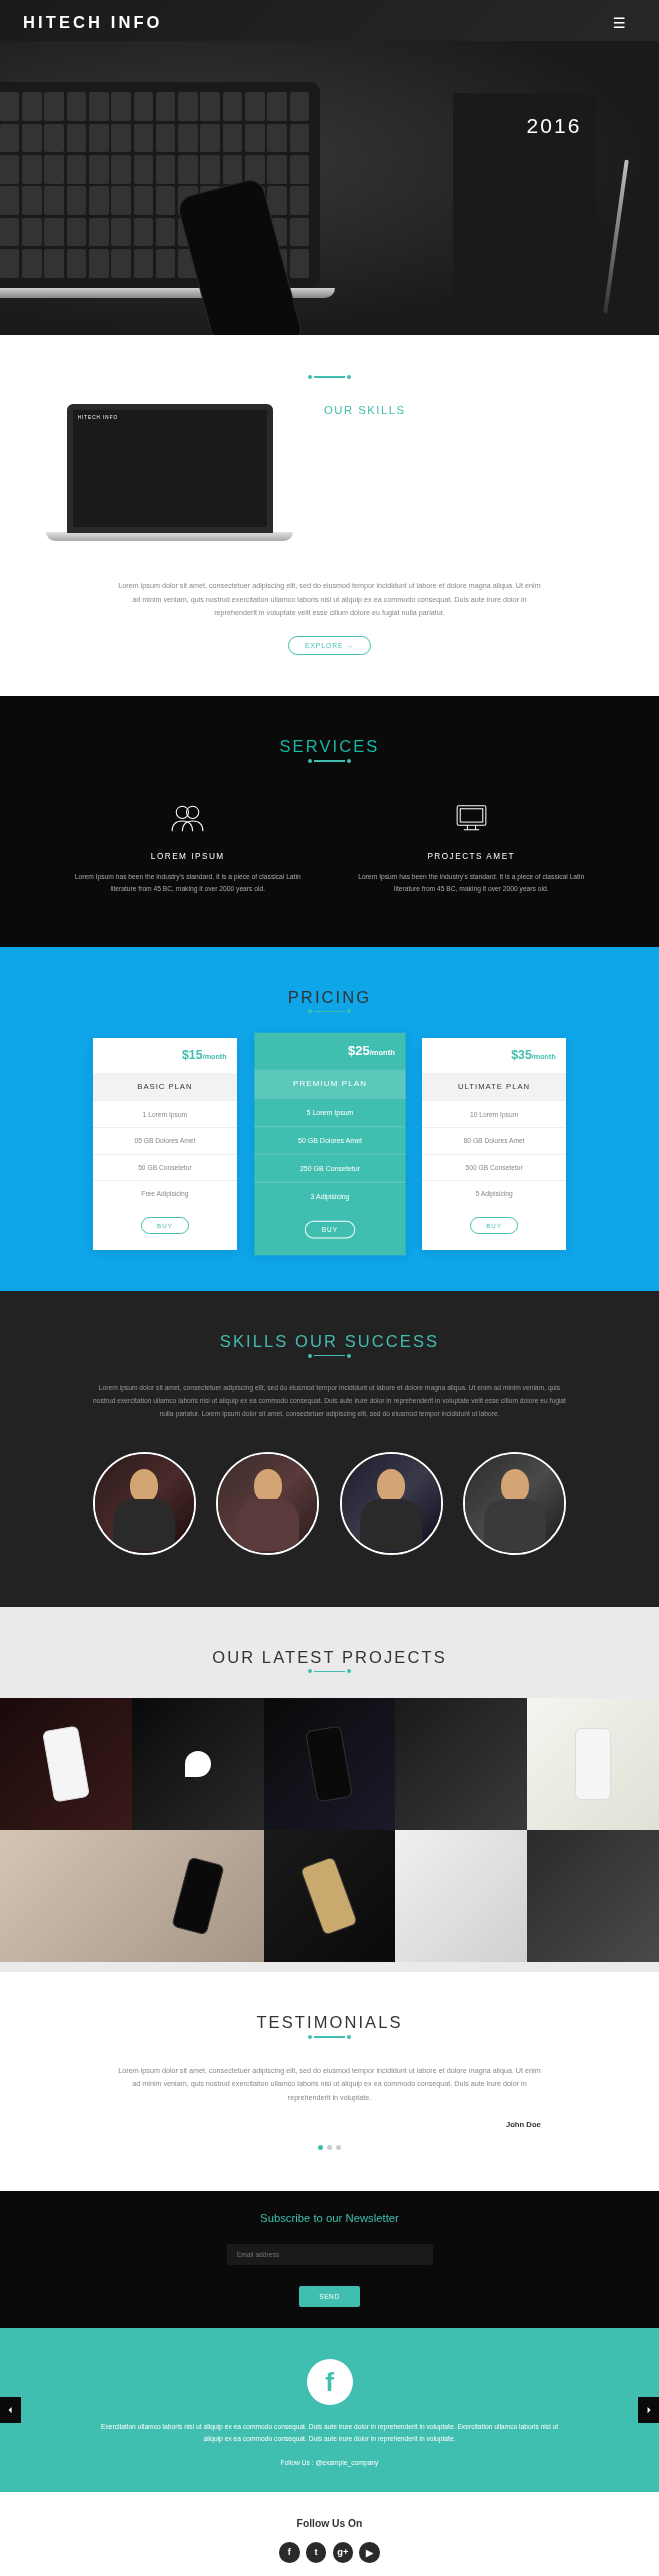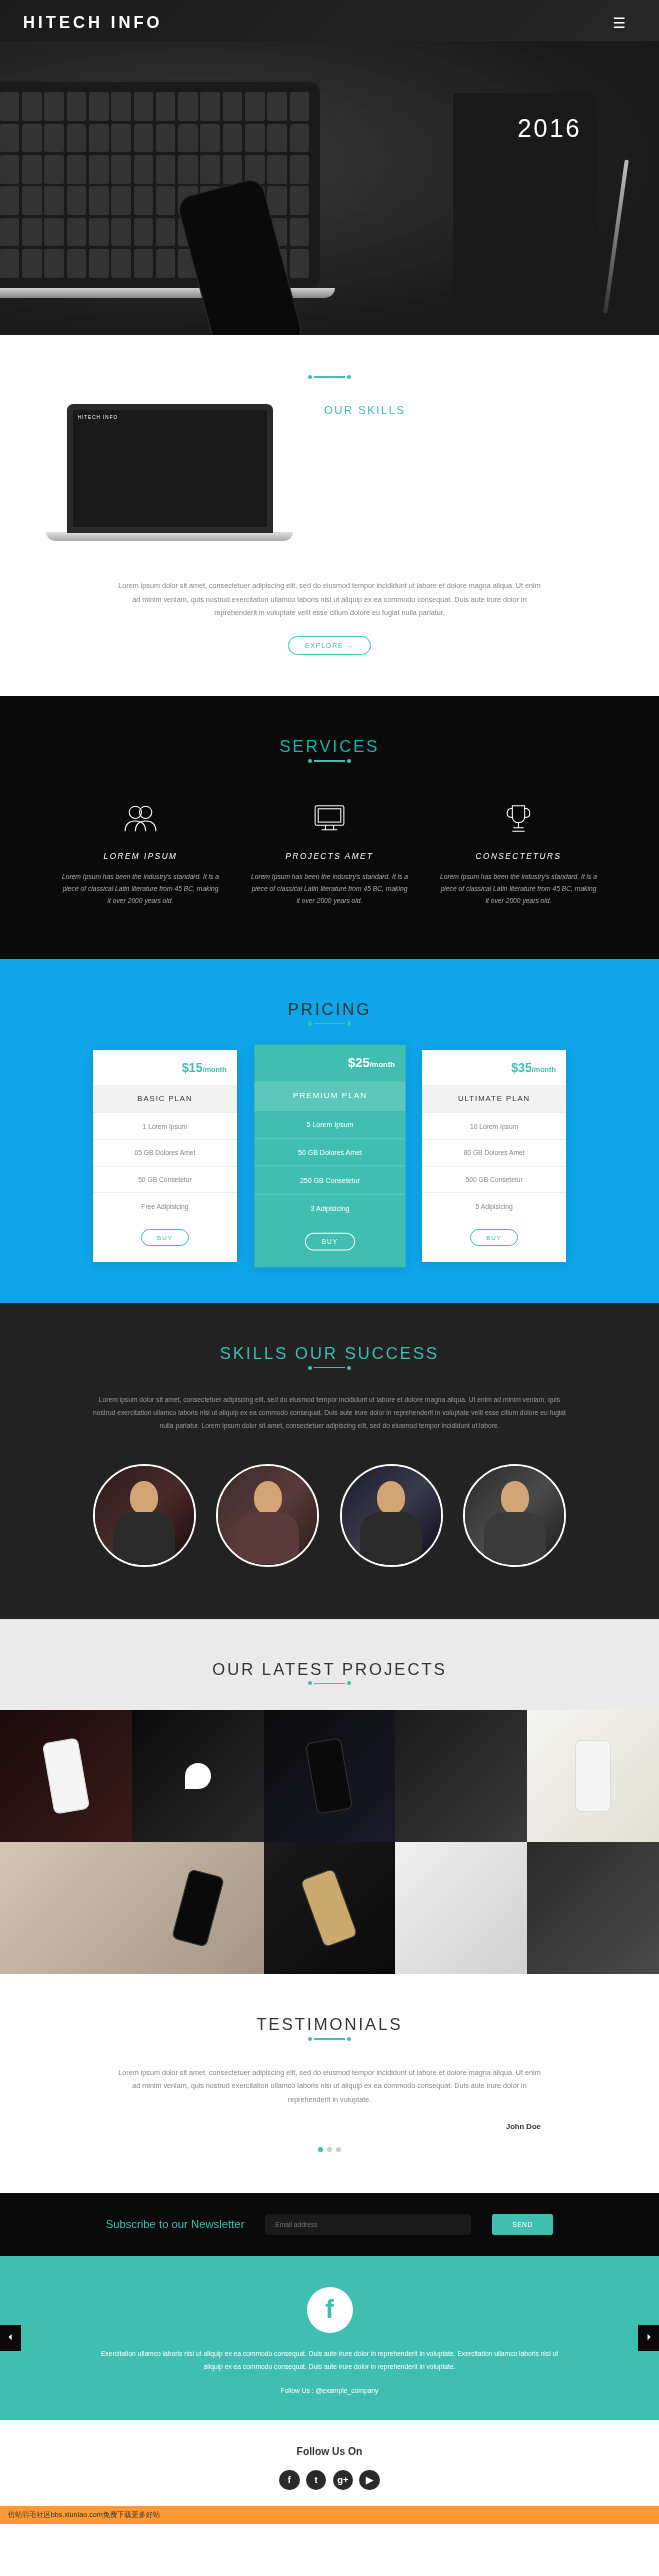--- a/index.html
+++ b/index.html
@@ -8,21 +8,21 @@
 .header-top { display: flex; align-items: center; padding: 13px 23px; }
 .logo { color: #fff; font-size: 16.5px; font-weight: 800; letter-spacing: 3.1px; font-family: "Arial Black", sans-serif; }
 .menu-icon { color: #fff; font-size: 14.4px; margin-left: auto; margin-right: 10.3px; }
 .hero-bg { position: absolute; top: 41px; left: 0; right: 0; bottom: 0; background: radial-gradient(ellipse at 30% 40%, #3a3a3a 0%, #1a1a1a 70%); overflow: hidden; }
 .laptop-hero { position: absolute; left: -26px; top: 41px; width: 361px; height: 216px; }
 .laptop-base { position: absolute; bottom: 0; left: 0; width: 361px; height: 10.3px; background: linear-gradient(180deg, #d0d0d0, #888); border-radius: 0 0 15.5px 15.5px; }
 .laptop-keys { position: absolute; top: 0; left: 15.5px; width: 330px; height: 206px; background: #1a1a1a; border-radius: 10.3px; display: grid; grid-template-columns: repeat(14, 1fr); grid-template-rows: repeat(6, 1fr); gap: 2.6px; padding: 10.3px; }
 .key { background: #333; border-radius: 2.1px; }
 .phone-hero { position: absolute; left: 196px; top: 144px; width: 88px; height: 170px; background: #0a0a0a; border-radius: 15.5px; transform: rotate(-15deg); border: 1.5px solid #2a2a2a; }
 .notebook { position: absolute; right: 62px; top: 52px; width: 144px; height: 206px; background: #1a1a1a; border-radius: 4.1px; }
-.notebook-year { position: absolute; top: 20.6px; right: 15.5px; color: #fff; font-size: 25px; font-weight: 300; letter-spacing: 2.1px; }
+.notebook-year { position: absolute; top: 20.6px; right: 15.5px; color: #fff; font-size: 21px; font-weight: 300; letter-spacing: 2.1px; }
 .pen { position: absolute; right: 41px; top: 118px; width: 4.1px; height: 155px; background: linear-gradient(180deg, #c0c0c0 0%, #888 40%, #333 100%); border-radius: 2.1px; transform: rotate(8deg); }
 
 .section { padding: 41px 0; text-align: center; }
 .section-title { font-size: 16.5px; font-weight: 400; color: #333; letter-spacing: 2.1px; margin-bottom: 4.1px; }
 .title-underline { width: 31px; height: 1.5px; background: #40beb0; margin: 0 auto 26px; position: relative; }
 .title-underline::before, .title-underline::after { content: ''; position: absolute; width: 4.1px; height: 4.1px; background: #40beb0; border-radius: 50%; top: -1.3px; }
 .title-underline::before { left: -6.2px; }
 .title-underline::after { right: -6.2px; }
 
 .about { background: #fff; }
@@ -32,21 +32,21 @@
 .laptop-screen { width: 206px; height: 129px; background: #1a1a1a; border: 6.2px solid #2a2a2a; border-radius: 6.2px 6.2px 0 0; margin: 0 auto; position: relative; overflow: hidden; }
 .laptop-screen-content { position: absolute; top: 5.2px; left: 5.2px; color: #fff; font-size: 4.6px; letter-spacing: 1px; }
 .laptop-bottom { width: 247px; height: 9.3px; background: linear-gradient(180deg, #e0e0e0, #aaa); border-radius: 0 0 10.3px 10.3px; margin-top: -1px; }
 .about-right { flex: 1; text-align: left; }
 .skills-title { color: #40beb0; font-size: 11.3px; font-weight: 400; letter-spacing: 1.5px; margin-bottom: 15.5px; }
 .about-text { color: #888; font-size: 7.2px; line-height: 1.9; max-width: 464px; margin: 20.6px auto 15.5px; padding: 0 20.6px; }
 .explore-btn { display: inline-block; padding: 5.2px 15.5px; border: 1px solid #40beb0; color: #40beb0; border-radius: 13px; font-size: 6.7px; letter-spacing: 1px; cursor: pointer; }
 
 .services { background: #0a0a0a; color: #fff; }
 .services .section-title { color: #14b8a6; }
-.services-grid { display: flex; max-width: 567px; margin: 0 auto; gap: 0; font-style: italic; }
+.services-grid { display: flex; max-width: 567px; margin: 0 auto; gap: 0; }
 .service { flex: 1; padding: 10.3px 15.5px; }
 .service-icon { width: 41px; height: 41px; margin: 0 auto 13px; display: flex; align-items: center; justify-content: center; }
 .service-title { font-size: 8.2px; letter-spacing: 1.5px; margin-bottom: 10.3px; font-weight: 400; }
 .service-text { color: #aaa; font-size: 6.7px; line-height: 1.8; }
 
 .pricing { background: #0ea5e9; }
 .pricing-grid { display: flex; max-width: 515px; margin: 0 auto; gap: 20.6px; justify-content: center; }
 .price-card { background: #fff; width: 144px; box-shadow: 0 2.1px 10.3px rgba(0,0,0,0.1); }
 .price-card.featured { background: #40beb0; color: #fff; transform: scale(1.05); }
 .price-header { padding: 10.3px; text-align: right; font-size: 10.3px; font-weight: 600; }
@@ -68,21 +68,21 @@
 .member { width: 103px; height: 103px; border-radius: 50%; border: 2.1px solid #fff; overflow: hidden; position: relative; }
 .member-bg { width: 100%; height: 100%; }
 .m1 { background: linear-gradient(135deg, #2a1a1a, #4a2a2a 50%, #1a0a0a); }
 .m2 { background: linear-gradient(135deg, #3a2a2a, #5a3a3a 50%, #2a1a1a); }
 .m3 { background: linear-gradient(135deg, #1a1a2a, #3a3a4a 50%, #0a0a1a); }
 .m4 { background: linear-gradient(135deg, #2a2a2a, #4a4a4a 50%, #1a1a1a); }
 .person { position: absolute; top: 15.5px; left: 50%; transform: translateX(-50%); }
 .head { width: 28px; height: 33px; background: #d4a574; border-radius: 50% 50% 45% 45%; margin: 0 auto; }
 .body { width: 62px; height: 52px; background: #2a2a2a; border-radius: 20.6px 20.6px 0 0; margin-top: -2.6px; }
 
-.projects { background: #eaeaea; padding-bottom: 0; text-align: center; }
+.projects { background: #eaeaea; padding-bottom: 10px; text-align: center; }
 .projects-grid { display: grid; grid-template-columns: repeat(5, 1fr); grid-template-rows: repeat(2, 132px); }
 .project { background: #333; position: relative; overflow: hidden; }
 .p1 { background: linear-gradient(135deg, #1a0a0a 0%, #3a1a1a 100%); }
 .p2 { background: linear-gradient(135deg, #0a0a0a 0%, #2a2a2a 100%); }
 .p3 { background: linear-gradient(135deg, #0a0a0a 0%, #1a1a2a 100%); }
 .p4 { background: linear-gradient(135deg, #1a1a1a 0%, #3a3a3a 100%); }
 .p5 { background: linear-gradient(135deg, #f5f5f0 0%, #e0e0d5 100%); }
 .p6 { background: linear-gradient(135deg, #d5c5b5 0%, #b5a595 100%); }
 .p7 { background: linear-gradient(135deg, #c5b5a5 0%, #a59585 100%); }
 .p8 { background: linear-gradient(135deg, #1a1a1a 0%, #0a0a0a 100%); }
@@ -92,21 +92,21 @@
 .phone-item.white { background: #f5f5f5; border-color: #ddd; }
 .apple-logo { position: absolute; top: 50%; left: 50%; transform: translate(-50%, -50%); width: 26px; height: 26px; background: #fff; border-radius: 50% 50% 50% 0; }
 
 .testimonials { background: #fff; }
 .test-text { max-width: 464px; margin: 0 auto 15.5px; color: #888; font-size: 7.2px; line-height: 1.9; padding: 0 20.6px; }
 .test-author { font-weight: 600; color: #333; font-size: 7.7px; text-align: right; max-width: 464px; margin: 0 auto; padding: 0 20.6px; }
 .dots { display: flex; justify-content: center; gap: 4.1px; margin-top: 15.5px; }
 .dot { width: 5.2px; height: 5.2px; background: #ccc; border-radius: 50%; }
 .dot.active { background: #40beb0; }
 
-.newsletter { background: #0a0a0a; padding: 20.6px 0; display: flex; align-items: center; justify-content: center; gap: 20.6px; }
+.newsletter { background: #0a0a0a; padding: 20.6px 0; display: flex; align-items: center; justify-content: center; gap: 20.6px; flex-direction: column; }
 .news-title { color: #40beb0; font-size: 11.3px; font-weight: 400; }
 .news-input { background: #1a1a1a; border: none; color: #fff; padding: 7.2px 10.3px; width: 206px; border-radius: 2.1px; font-size: 6.7px; }
 .news-btn { background: #40beb0; color: #fff; border: none; padding: 7.2px 20.6px; border-radius: 2.1px; font-size: 6.7px; letter-spacing: 0.5px; cursor: pointer; }
 
 .social-section { background: #40beb0; padding: 31px 20.6px 26px; position: relative; text-align: center; }
 .social-icon-big { width: 46px; height: 46px; background: #fff; border-radius: 50%; margin: 0 auto 15.5px; display: flex; align-items: center; justify-content: center; color: #40beb0; font-size: 26px; font-weight: bold; }
 .social-text { color: #fff; font-size: 6.7px; line-height: 1.9; max-width: 464px; margin: 0 auto 13px; }
 .follow-text { color: #fff; font-size: 6.7px; }
 .nav-arrow { position: absolute; top: 50%; transform: translateY(-50%); width: 20.6px; height: 26px; background: #0a0a0a; display: flex; align-items: center; justify-content: center; cursor: pointer; }
 .nav-arrow.left { left: 0; }
@@ -262,29 +262,20 @@
     </div>
     <div class="service">
       <div class="service-icon">
           <svg viewBox="0 0 80 80" fill="none" stroke="#fff" stroke-width="2">
             <rect x="12" y="15" width="56" height="38" rx="3"></rect>
             <rect x="18" y="21" width="44" height="26"></rect>
             <path d="M32 53 L32 62 M48 53 L48 62 M25 62 L55 62"></path>
           </svg>
         </div>
       <h3 class="service-title">PROJECTS AMET</h3>
-      <p class="service-text">Lorem Ipsum has been the industry's standard. It is a piece of classical Latin literature from 45 BC, making it over 2000 years old.</p>
-    </div>
-    <div class="service">
-      <div class="service-icon">
-          <svg viewBox="0 0 80 80" fill="none" stroke="#fff" stroke-width="2">
-            <path d="M28 15 L52 15 L52 35 Q52 48 40 48 Q28 48 28 35 Z M28 20 Q18 20 18 30 Q18 38 28 38 M52 20 Q62 20 62 30 Q62 38 52 38 M40 48 L40 58 M30 58 L50 58 M28 65 L52 65"></path>
-          </svg>
-        </div>
-      <h3 class="service-title">CONSECTETURS</h3>
       <p class="service-text">Lorem Ipsum has been the industry's standard. It is a piece of classical Latin literature from 45 BC, making it over 2000 years old.</p>
     </div>
   </div>
 </div>
 
 <div class="section pricing">
   <h2 class="section-title">PRICING</h2>
   <div class="title-underline"></div>
   <div class="pricing-grid">
     <div class="price-card">

